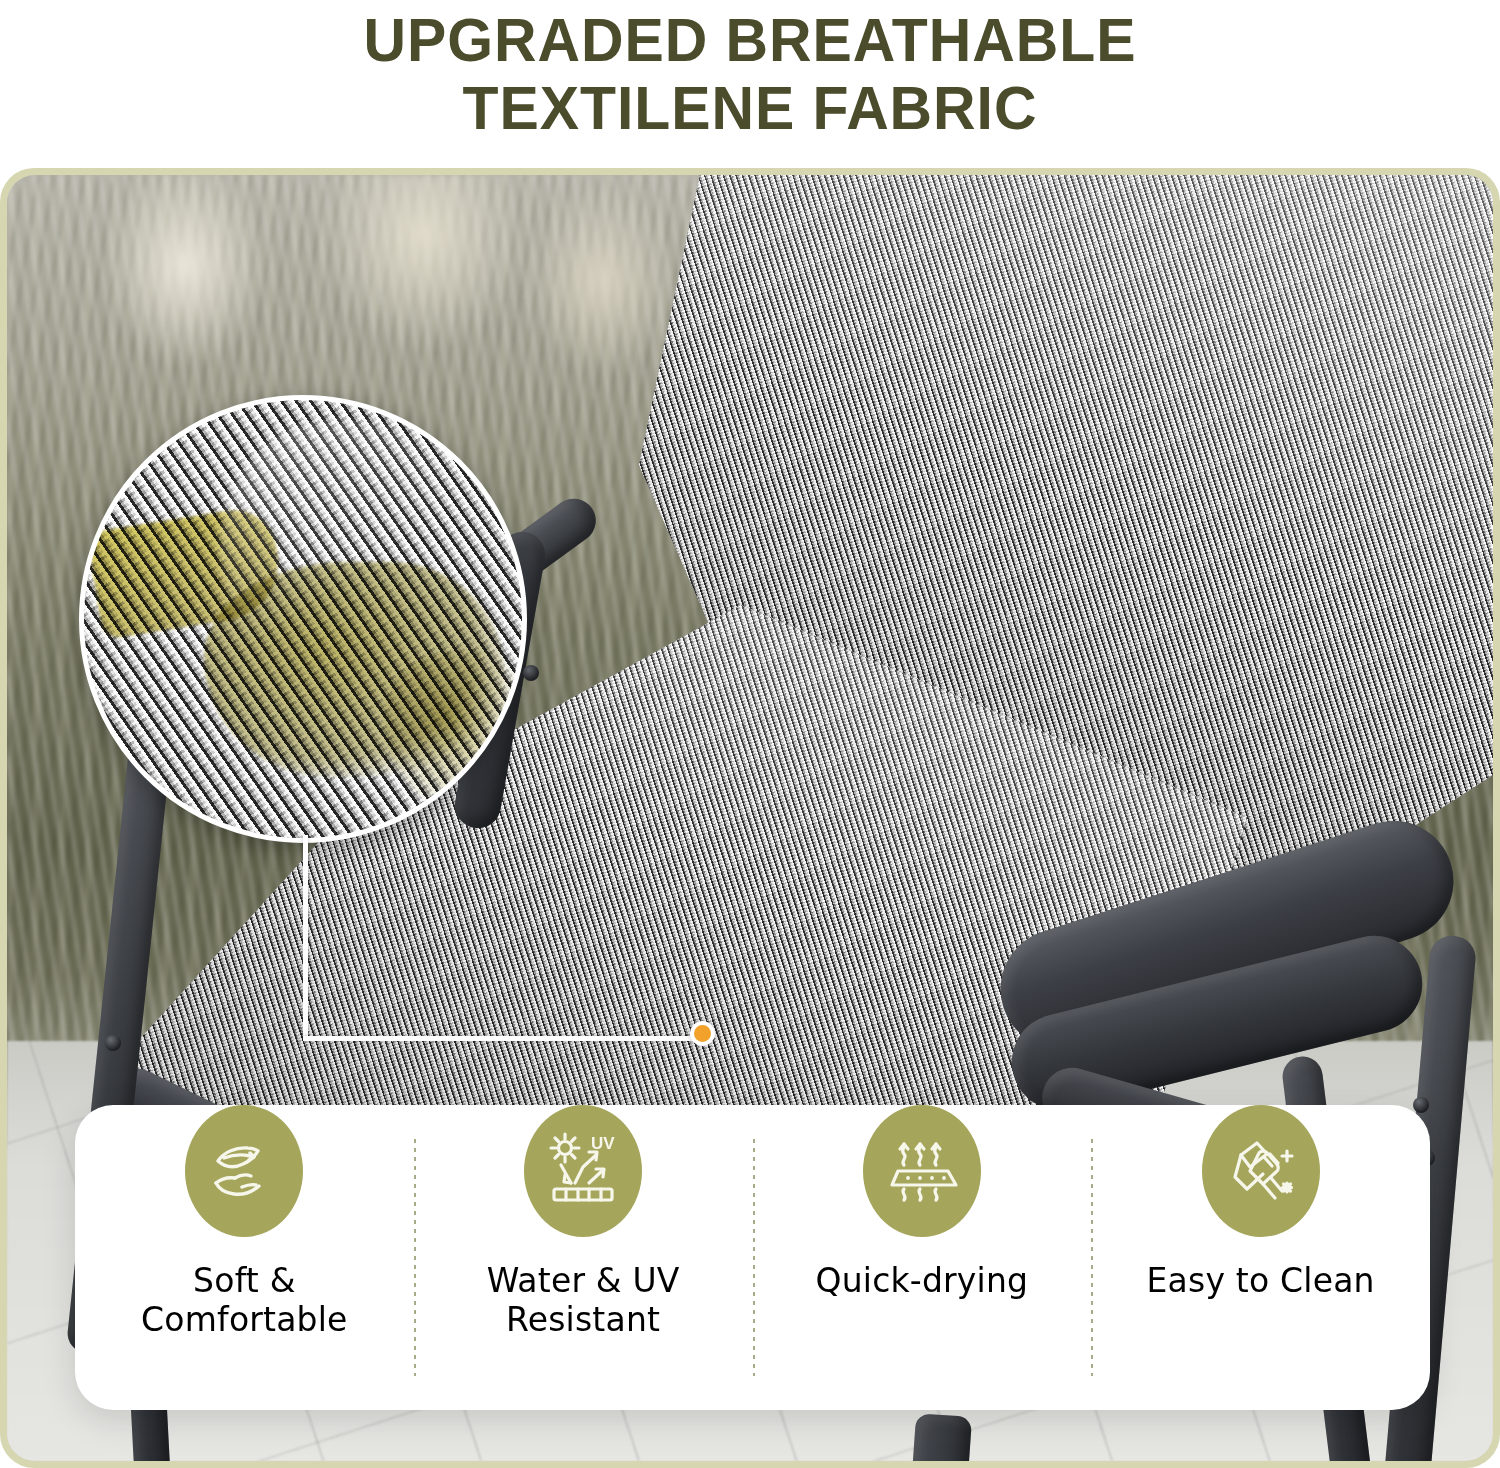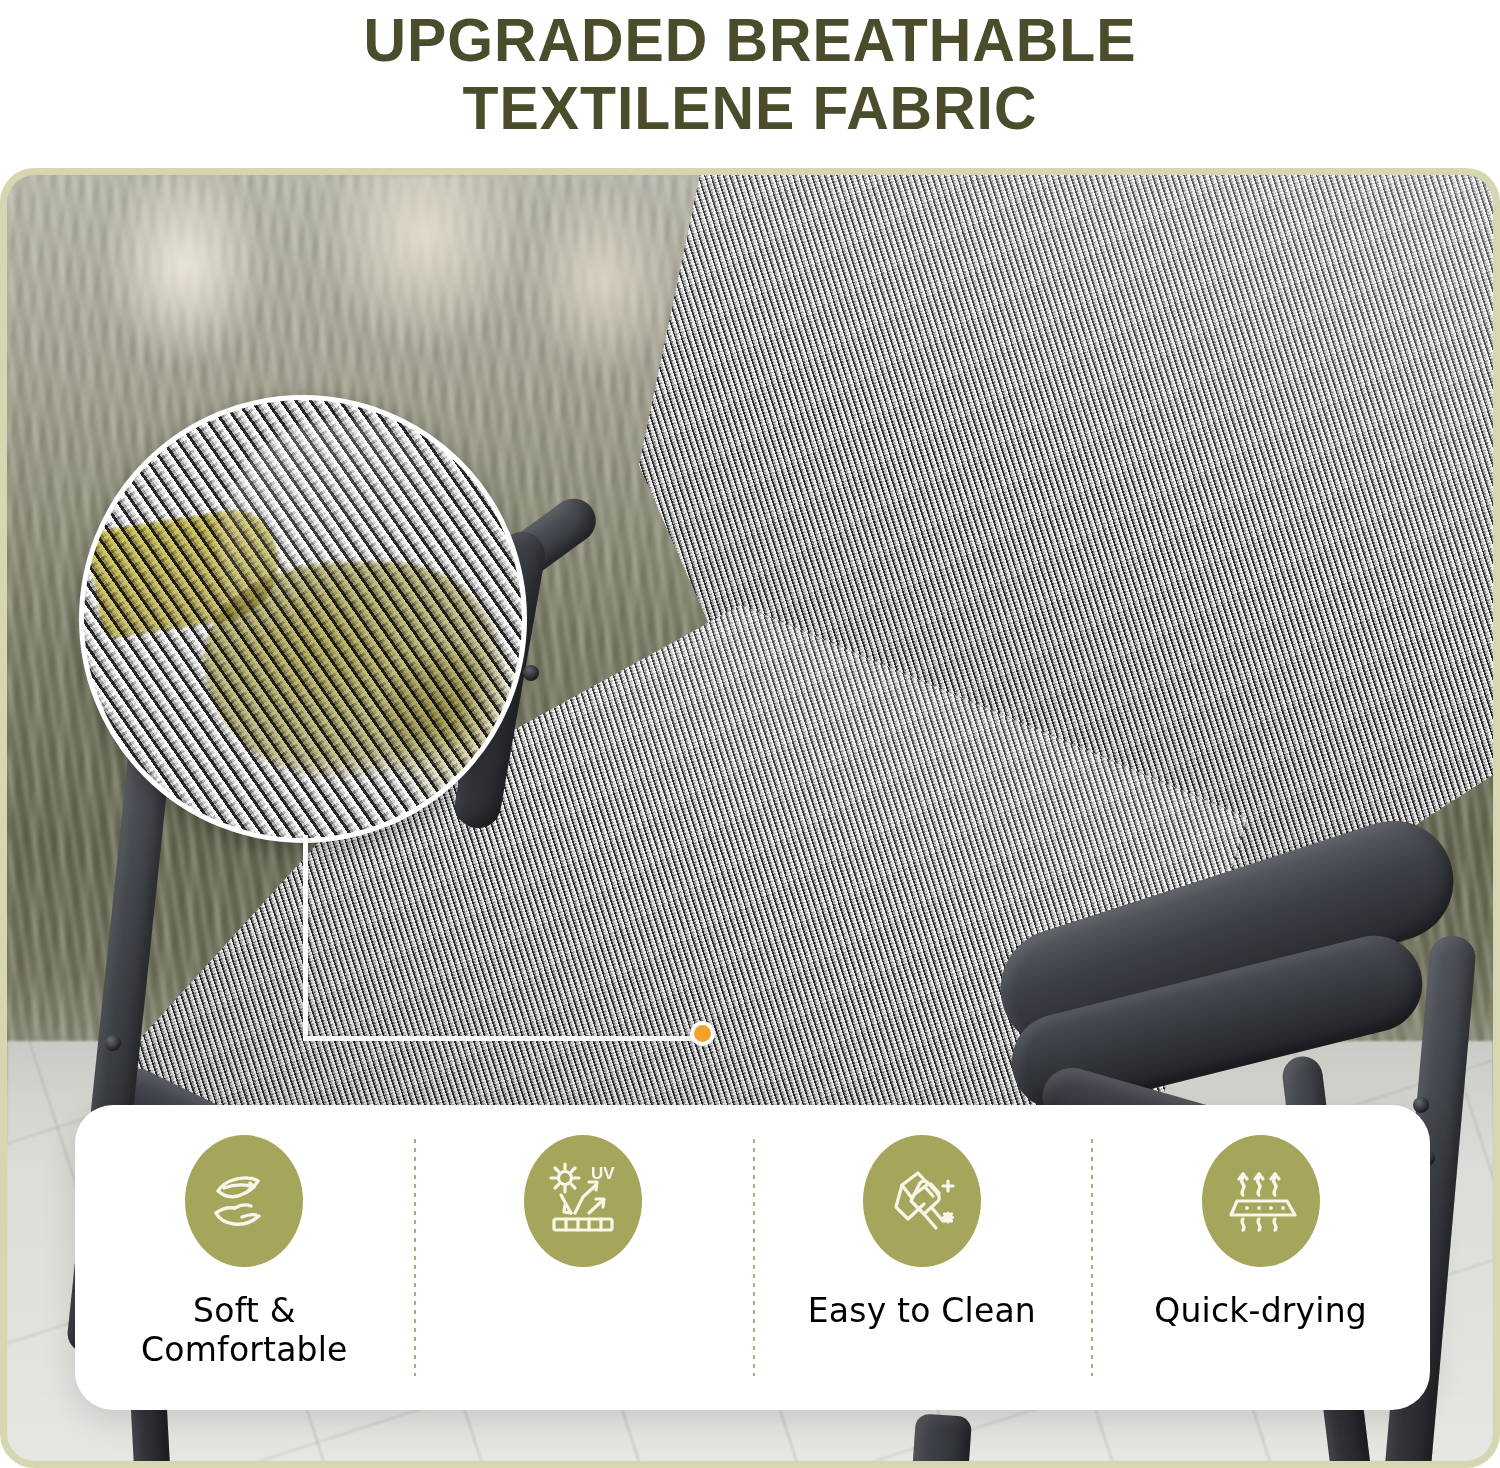--- a/index.html
+++ b/index.html
@@ -265,21 +265,20 @@
     border-radius:38px;
     box-shadow:0 10px 34px rgba(0,0,0,.13);
     display:flex;
     align-items:stretch;
     overflow:hidden;
   }
   .feature{
     flex:1 1 0;
     position:relative;
     display:flex; flex-direction:column; align-items:center;
-    padding-top:30px;
   }
   .feature + .feature::before{
     content:"";
     position:absolute; left:0; top:34px; bottom:34px; width:2px;
     background-image:linear-gradient(#a9ab88 48%, rgba(255,255,255,0) 0%);
     background-size:2px 9px;
     background-repeat:repeat-y;
   }
   .icon-circle{
     width:118px; height:132px;
@@ -389,36 +388,22 @@
           <path d="M20 36l10 18"></path>
           <path d="M30 54l-7-1 1-7"></path>
           <path d="M34 54l8-16 13-12"></path>
           <path d="M48 23l8 0-1 8"></path>
           <path d="M48 54l14-13"></path>
           <path d="M55 40l8 0-1 8"></path>
           <rect x="13" y="60" width="58" height="11" rx="2"></rect>
           <path d="M25 60v11M37 60v11M48 60v11M60 60v11"></path>
         </svg>
       </div>
-    </div>
-
-    <div class="feature">
-      <div class="icon-circle">
-        <svg width="84" height="80" viewBox="0 0 84 80" fill="none" stroke="#f7f6ea" stroke-width="3.2" stroke-linecap="round" stroke-linejoin="round">
-          <path d="M22 24l16-12 10 11-17 13z"></path>
-          <path d="M22 24l-6 22 12 12 16-15"></path>
-          <path d="M40 22c3-3 7-2 9 1l8 9c3 3 3 7 0 9L44 53 31 40z"></path>
-          <path d="M45 26l8 9M51 23l8 9"></path>
-          <path d="M44 53l12 14"></path>
-          <path d="M52 47l11 13"></path>
-          <path d="M68 20v10M63 25h10"></path>
-          <path d="M68 52v9M63.5 56.5h9M64.5 53l7 7M71.5 53l-7 7"></path>
-        </svg>
-      </div>
-      <div class="feature-label">Easy to Clean</div>
+      <div class="feature-label">Water &amp; UV
+Resistant</div>
     </div>
 
     <div class="feature">
       <div class="icon-circle">
         <svg width="84" height="80" viewBox="0 0 84 80" fill="none" stroke="#f7f6ea" stroke-width="3.2" stroke-linecap="round" stroke-linejoin="round">
           <path d="M24 34c-4-4 4-7 0-11 -4-4 2-7 0-10"></path>
           <path d="M40 34c-4-4 4-7 0-11 -4-4 2-7 0-10"></path>
           <path d="M56 34c-4-4 4-7 0-11 -4-4 2-7 0-10"></path>
           <path d="M24 13l-4 5M24 13l4 5"></path>
           <path d="M40 13l-4 5M40 13l4 5"></path>
@@ -429,15 +414,31 @@
           <circle cx="52" cy="47" r="1.9" fill="#f7f6ea" stroke="none"></circle>
           <circle cx="64" cy="47" r="1.9" fill="#f7f6ea" stroke="none"></circle>
           <path d="M24 58c-4 4 4 7 0 11"></path>
           <path d="M40 58c-4 4 4 7 0 11"></path>
           <path d="M56 58c-4 4 4 7 0 11"></path>
         </svg>
       </div>
       <div class="feature-label">Quick-drying</div>
     </div>
 
+    <div class="feature">
+      <div class="icon-circle">
+        <svg width="84" height="80" viewBox="0 0 84 80" fill="none" stroke="#f7f6ea" stroke-width="3.2" stroke-linecap="round" stroke-linejoin="round">
+          <path d="M22 24l16-12 10 11-17 13z"></path>
+          <path d="M22 24l-6 22 12 12 16-15"></path>
+          <path d="M40 22c3-3 7-2 9 1l8 9c3 3 3 7 0 9L44 53 31 40z"></path>
+          <path d="M45 26l8 9M51 23l8 9"></path>
+          <path d="M44 53l12 14"></path>
+          <path d="M52 47l11 13"></path>
+          <path d="M68 20v10M63 25h10"></path>
+          <path d="M68 52v9M63.5 56.5h9M64.5 53l7 7M71.5 53l-7 7"></path>
+        </svg>
+      </div>
+      <div class="feature-label">Easy to Clean</div>
+    </div>
+
   </div>
 
 </div>
 
 </body></html>

